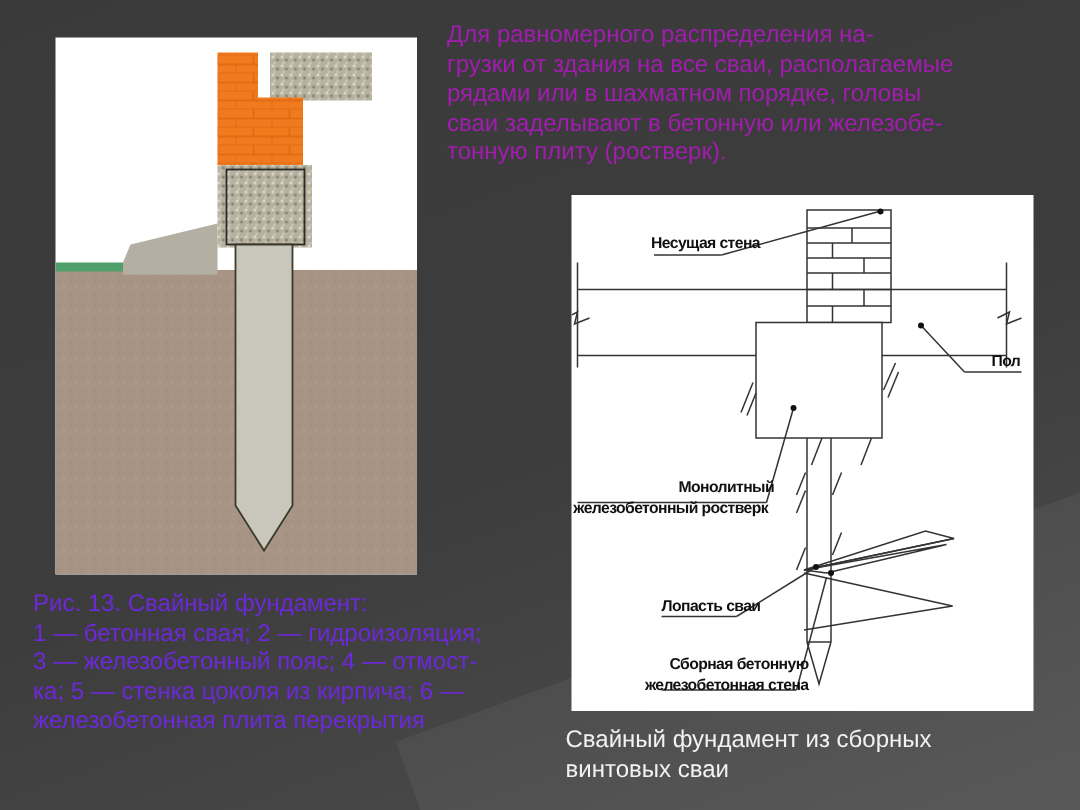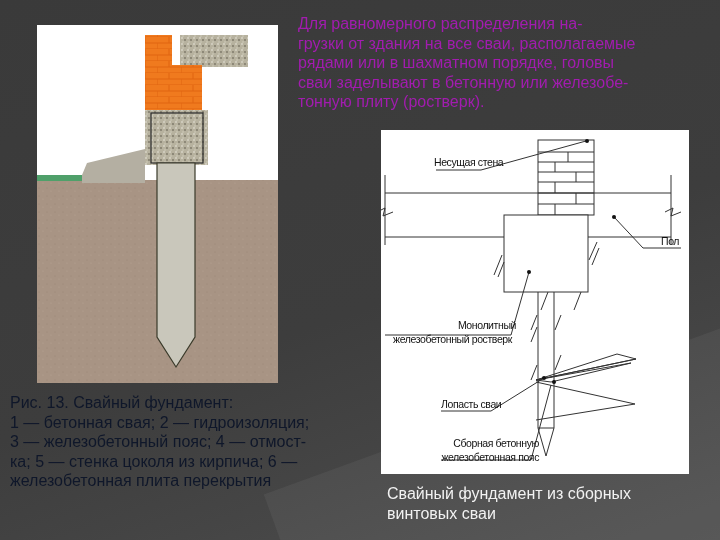--- a/index.html
+++ b/index.html
@@ -15,32 +15,32 @@
   .photo {
     position:absolute; left:37px; top:25px; width:241px; height:358px;
     background:#fff; overflow:hidden;
   }
   .photo svg { display:block; }
   .intro-text {
     position:absolute; left:298px; top:14px; width:410px;
     color:#a21caf; font-size:16px; line-height:19.5px;
   }
   .caption-left {
-    position:absolute; left:10px; top:393px; width:365px;
-    color:#0f172a; font-size:16px; line-height:19.5px;
+    position:absolute; left:22px; top:393px; width:365px;
+    color:#6d28d9; font-size:16px; line-height:19.5px;
   }
   .drawing {
     position:absolute; left:381px; top:130px; width:308px; height:344px;
     background:#fff; overflow:hidden;
   }
   .caption-right {
-    position:absolute; left:387px; top:484px; width:320px;
+    position:absolute; left:377px; top:484px; width:320px;
     color:#f2f2f2; font-size:16px; line-height:20px;
   }
-  .lbl { position:absolute; font-family:"Liberation Sans", sans-serif; font-weight:normal; font-size:10.5px; color:#111; letter-spacing:-0.4px; white-space:nowrap; }
+  .lbl { position:absolute; font-family:"Liberation Sans", sans-serif; font-weight:bold; font-size:10.5px; color:#111; letter-spacing:-0.4px; white-space:nowrap; }
   .lbl.center { text-align:right; }
 </style>
 </head>
 <body>
 
 <div class="deco-band"></div>
 
 <div class="photo">
   <svg width="241" height="358" viewBox="0 0 241 358">
     <defs>
@@ -167,19 +167,19 @@
       <circle cx="163" cy="248" r="2"></circle>
       <circle cx="173" cy="252" r="2"></circle>
     </g>
   </svg>
   <div class="lbl" style="left:53px;top:26px;">Несущая стена</div>
   <div class="lbl" style="left:280px;top:105px;">Пол</div>
   <div class="lbl center" style="left:5px;top:189px;width:130px;">Монолитный</div>
   <div class="lbl center" style="left:1px;top:203px;width:130px;">железобетонный ростверк</div>
   <div class="lbl" style="left:60px;top:268px;">Лопасть сваи</div>
   <div class="lbl center" style="left:38px;top:307px;width:120px;">Сборная бетонную</div>
-  <div class="lbl center" style="left:38px;top:321px;width:120px;">железобетонная пояс</div>
+  <div class="lbl center" style="left:38px;top:321px;width:120px;">железобетонная стена</div>
 </div>
 
 <div class="caption-right">
   <div>Свайный фундамент из сборных</div>
   <div>винтовых сваи</div>
 </div>
 
 </body></html>

